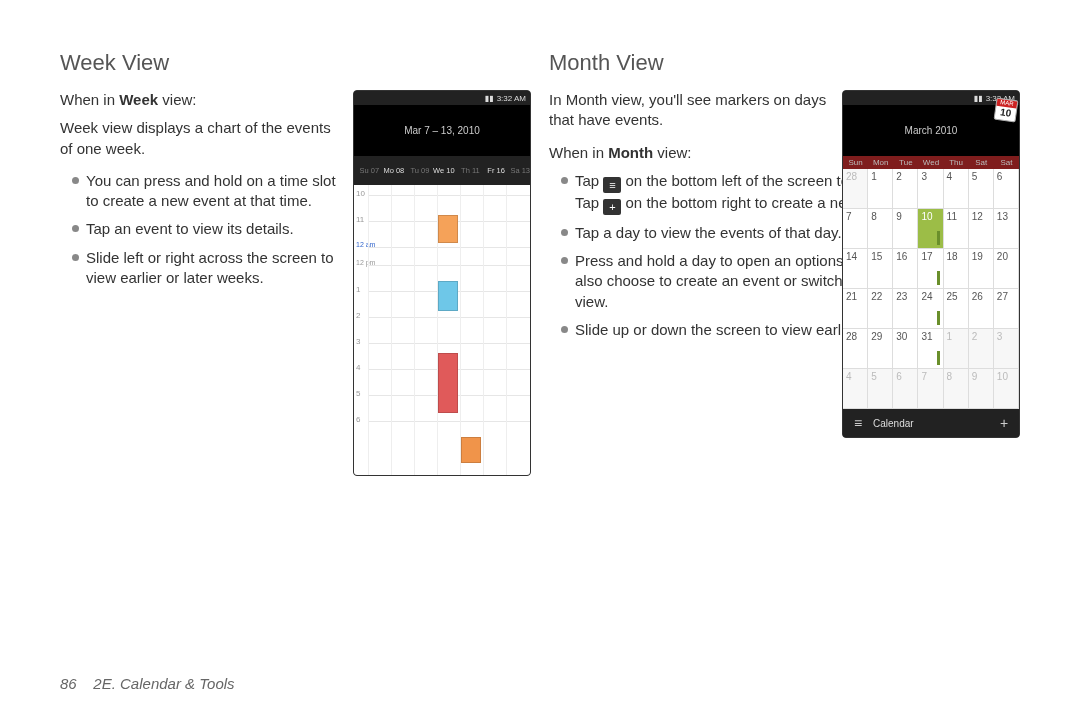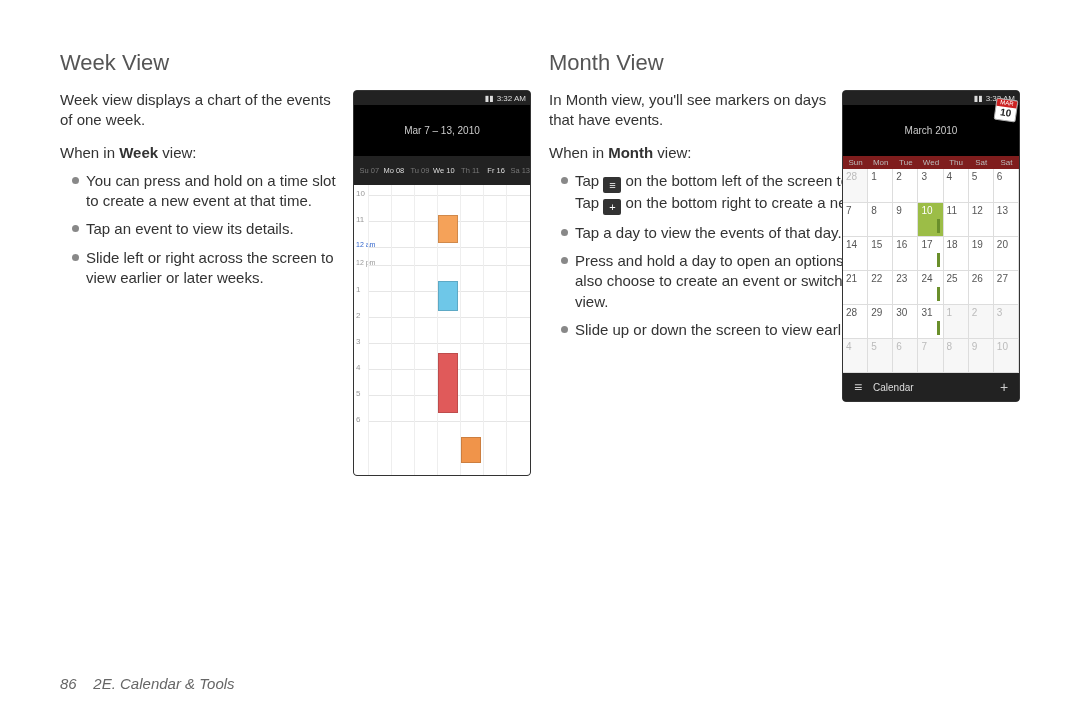--- a/index.html
+++ b/index.html
@@ -57,21 +57,21 @@
   .vline { position:absolute; top:0; bottom:0; width:1px; background:#eee; }
   .event-block { position:absolute; border:1px solid rgba(0,0,0,0.15); }
   .ev-orange { background:#f5a259; } .ev-blue { background:#6ec7e8; }
   .ev-red { background:#e05a5a; } .ev-orange2 { background:#f0944a; }
 
   
   .month-phone .week-header { display:flex; background:#7f1d1d; }
   .month-phone .week-header > div { flex:1; text-align:center; font-size:8px; color:#bbb; padding:2px 0; }
   .month-grid { background:#fff; }
   .month-row { display:flex; }
-  .month-cell { flex:1; height:34px; border-right:1px solid #ddd; border-bottom:1px solid #ddd; font-size:10px; color:#555; padding:2px 3px; position:relative; background:#fff; }
+  .month-cell { flex:1; height:40px; border-right:1px solid #ddd; border-bottom:1px solid #ddd; font-size:10px; color:#555; padding:2px 3px; position:relative; background:#fff; }
   .month-cell.dim { color:#bbb; background:#f7f7f7; }
   .month-cell.today { background:#9cbd47; color:#fff; }
   .month-cell .marker { position:absolute; bottom:3px; right:3px; width:3px; height:14px; background:#6a8f2b; }
   .phone-toolbar { display:flex; align-items:center; background:#222; height:28px; }
   .tool-btn { width:30px; height:100%; display:flex; align-items:center; justify-content:center; color:#ccc; font-size:14px; }
   .tool-label { flex:1; color:#ddd; font-size:10px; }
 
   
   .flip-cal { position:absolute; top:-6px; right:2px; width:22px; height:22px; background:#fff; border:1px solid #aaa; border-radius:2px; transform:rotate(8deg); box-shadow:1px 1px 2px rgba(0,0,0,0.3); text-align:center; font-size:7px; }
   .flip-cal .m { background:#c22; color:#fff; font-size:6px; line-height:7px; }
@@ -88,24 +88,24 @@
     font-style: italic; color:#666; font-size:15px;
   }
 </style>
 </head>
 <body>
 
 <div class="columns">
 
   <div class="col col-left">
     <h2 class="section-heading">Week View</h2>
-    <p class="body-text intro">Week view displays a chart of the events of one week.</p>
     <p class="body-text sub">
       <span>When in </span><b>Week</b><span> view:</span>
     </p>
+    <p class="body-text intro">Week view displays a chart of the events of one week.</p>
     <ul class="bullets">
       <li>You can press and hold on a time slot to create a new event at that time.</li>
       <li>Tap an event to view its details.</li>
       <li>Slide left or right across the screen to view earlier or later weeks.</li>
     </ul>
 
     <div class="phone">
       <div class="statusbar">
         <span>▮▮</span>
         <span>3:32 AM</span>

